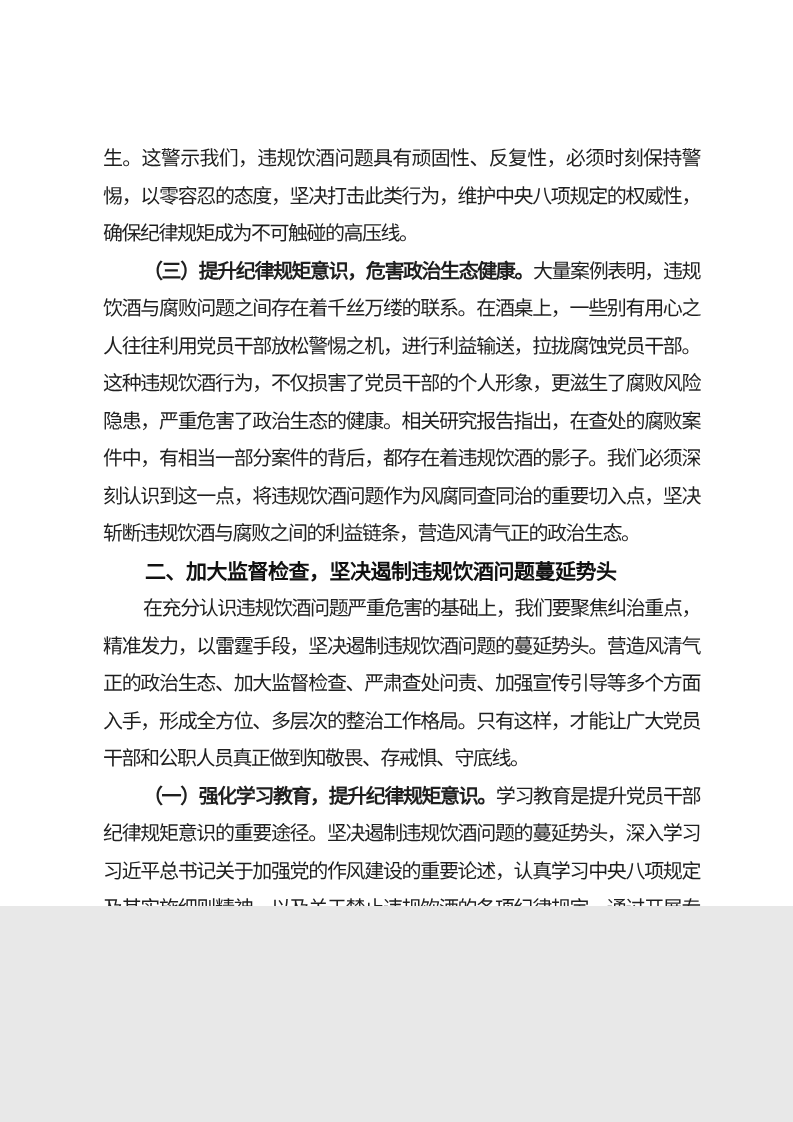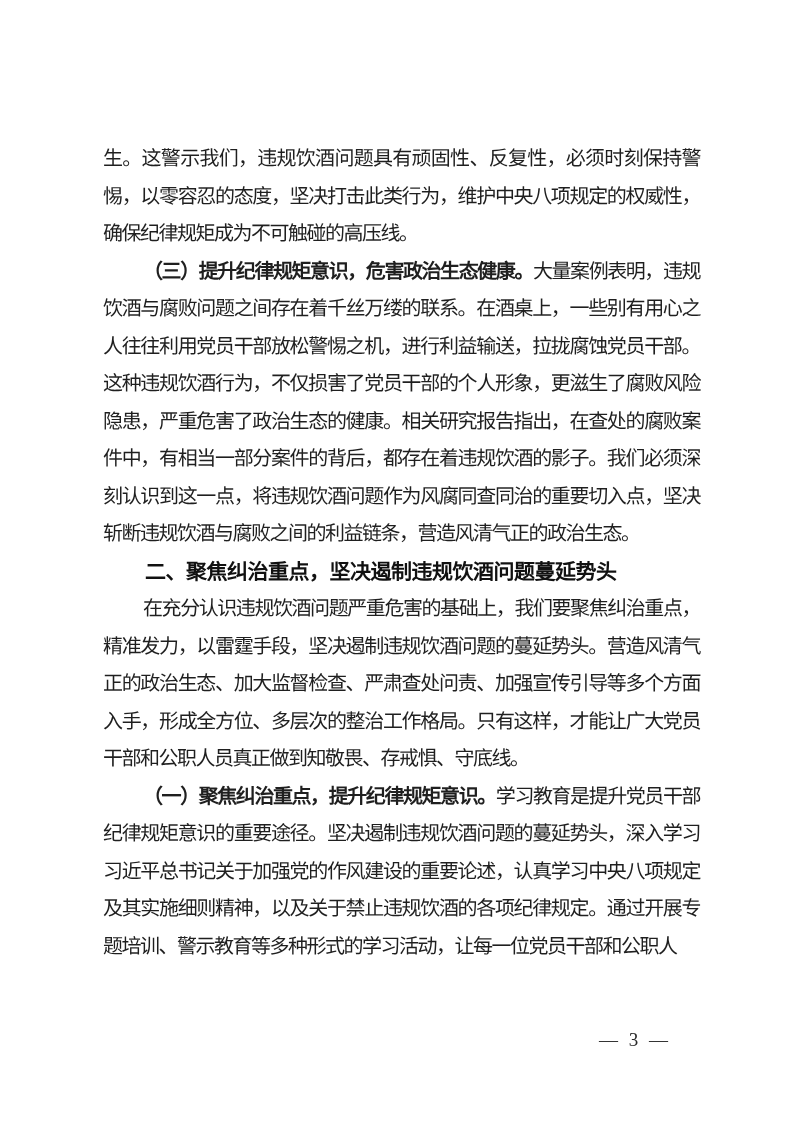--- a/index.html
+++ b/index.html
@@ -3,21 +3,21 @@
 <meta charset="utf-8">
 <style>
   html, body {
     margin: 0;
     padding: 0;
     background: #e8e8e8;
   }
   .page {
     position: relative;
     width: 793px;
-    height: 1122px;
+    height: 906px;
     margin: 0 auto;
     background: #ffffff;
     overflow: hidden;
     font-family: "Liberation Serif", "DejaVu Serif", serif;
     color: #1f1f1f;
   }
   .text-block {
     position: absolute;
     left: 103px;
     top: 140px;
@@ -61,22 +61,22 @@
 </head>
 <body>
 
 <div class="page">
   <main class="text-block">
 
     <p class="para no-indent"><span class="lead"></span><span>生。这警示我们，违规饮酒问题具有顽固性、反复性，必须时刻保持警惕，以零容忍的态度，坚决打击此类行为，维护中央八项规定的权威性，确保纪律规矩成为不可触碰的高压线。</span></p>
 
     <p class="para"><span class="lead">（三）提升纪律规矩意识，危害政治生态健康。</span><span>大量案例表明，违规饮酒与腐败问题之间存在着千丝万缕的联系。在酒桌上，一些别有用心之人往往利用党员干部放松警惕之机，进行利益输送，拉拢腐蚀党员干部。这种违规饮酒行为，不仅损害了党员干部的个人形象，更滋生了腐败风险隐患，严重危害了政治生态的健康。相关研究报告指出，在查处的腐败案件中，有相当一部分案件的背后，都存在着违规饮酒的影子。我们必须深刻认识到这一点，将违规饮酒问题作为风腐同查同治的重要切入点，坚决斩断违规饮酒与腐败之间的利益链条，营造风清气正的政治生态。</span></p>
 
-    <h2 class="heading">二、聚焦纠治重点，坚决遏制违规饮酒问题蔓延势头</h2>
+    <h2 class="heading">二、加大监督检查，坚决遏制违规饮酒问题蔓延势头</h2>
 
     <p class="para"><span class="lead"></span><span>在充分认识违规饮酒问题严重危害的基础上，我们要聚焦纠治重点，精准发力，以雷霆手段，坚决遏制违规饮酒问题的蔓延势头。营造风清气正的政治生态、加大监督检查、严肃查处问责、加强宣传引导等多个方面入手，形成全方位、多层次的整治工作格局。只有这样，才能让广大党员干部和公职人员真正做到知敬畏、存戒惧、守底线。</span></p>
 
-    <p class="para"><span class="lead">（一）聚焦纠治重点，提升纪律规矩意识。</span><span>学习教育是提升党员干部纪律规矩意识的重要途径。坚决遏制违规饮酒问题的蔓延势头，深入学习习近平总书记关于加强党的作风建设的重要论述，认真学习中央八项规定及其实施细则精神，以及关于禁止违规饮酒的各项纪律规定。通过开展专题培训、警示教育等多种形式的学习活动，让每一位党员干部和公职人</span></p>
+    <p class="para"><span class="lead">（一）强化学习教育，提升纪律规矩意识。</span><span>学习教育是提升党员干部纪律规矩意识的重要途径。坚决遏制违规饮酒问题的蔓延势头，深入学习习近平总书记关于加强党的作风建设的重要论述，认真学习中央八项规定及其实施细则精神，以及关于禁止违规饮酒的各项纪律规定。通过开展专题培训、警示教育等多种形式的学习活动，让每一位党员干部和公职人</span></p>
 
   </main>
 
   <div class="footer">— 3 —</div>
 </div>
 
 </body></html>

